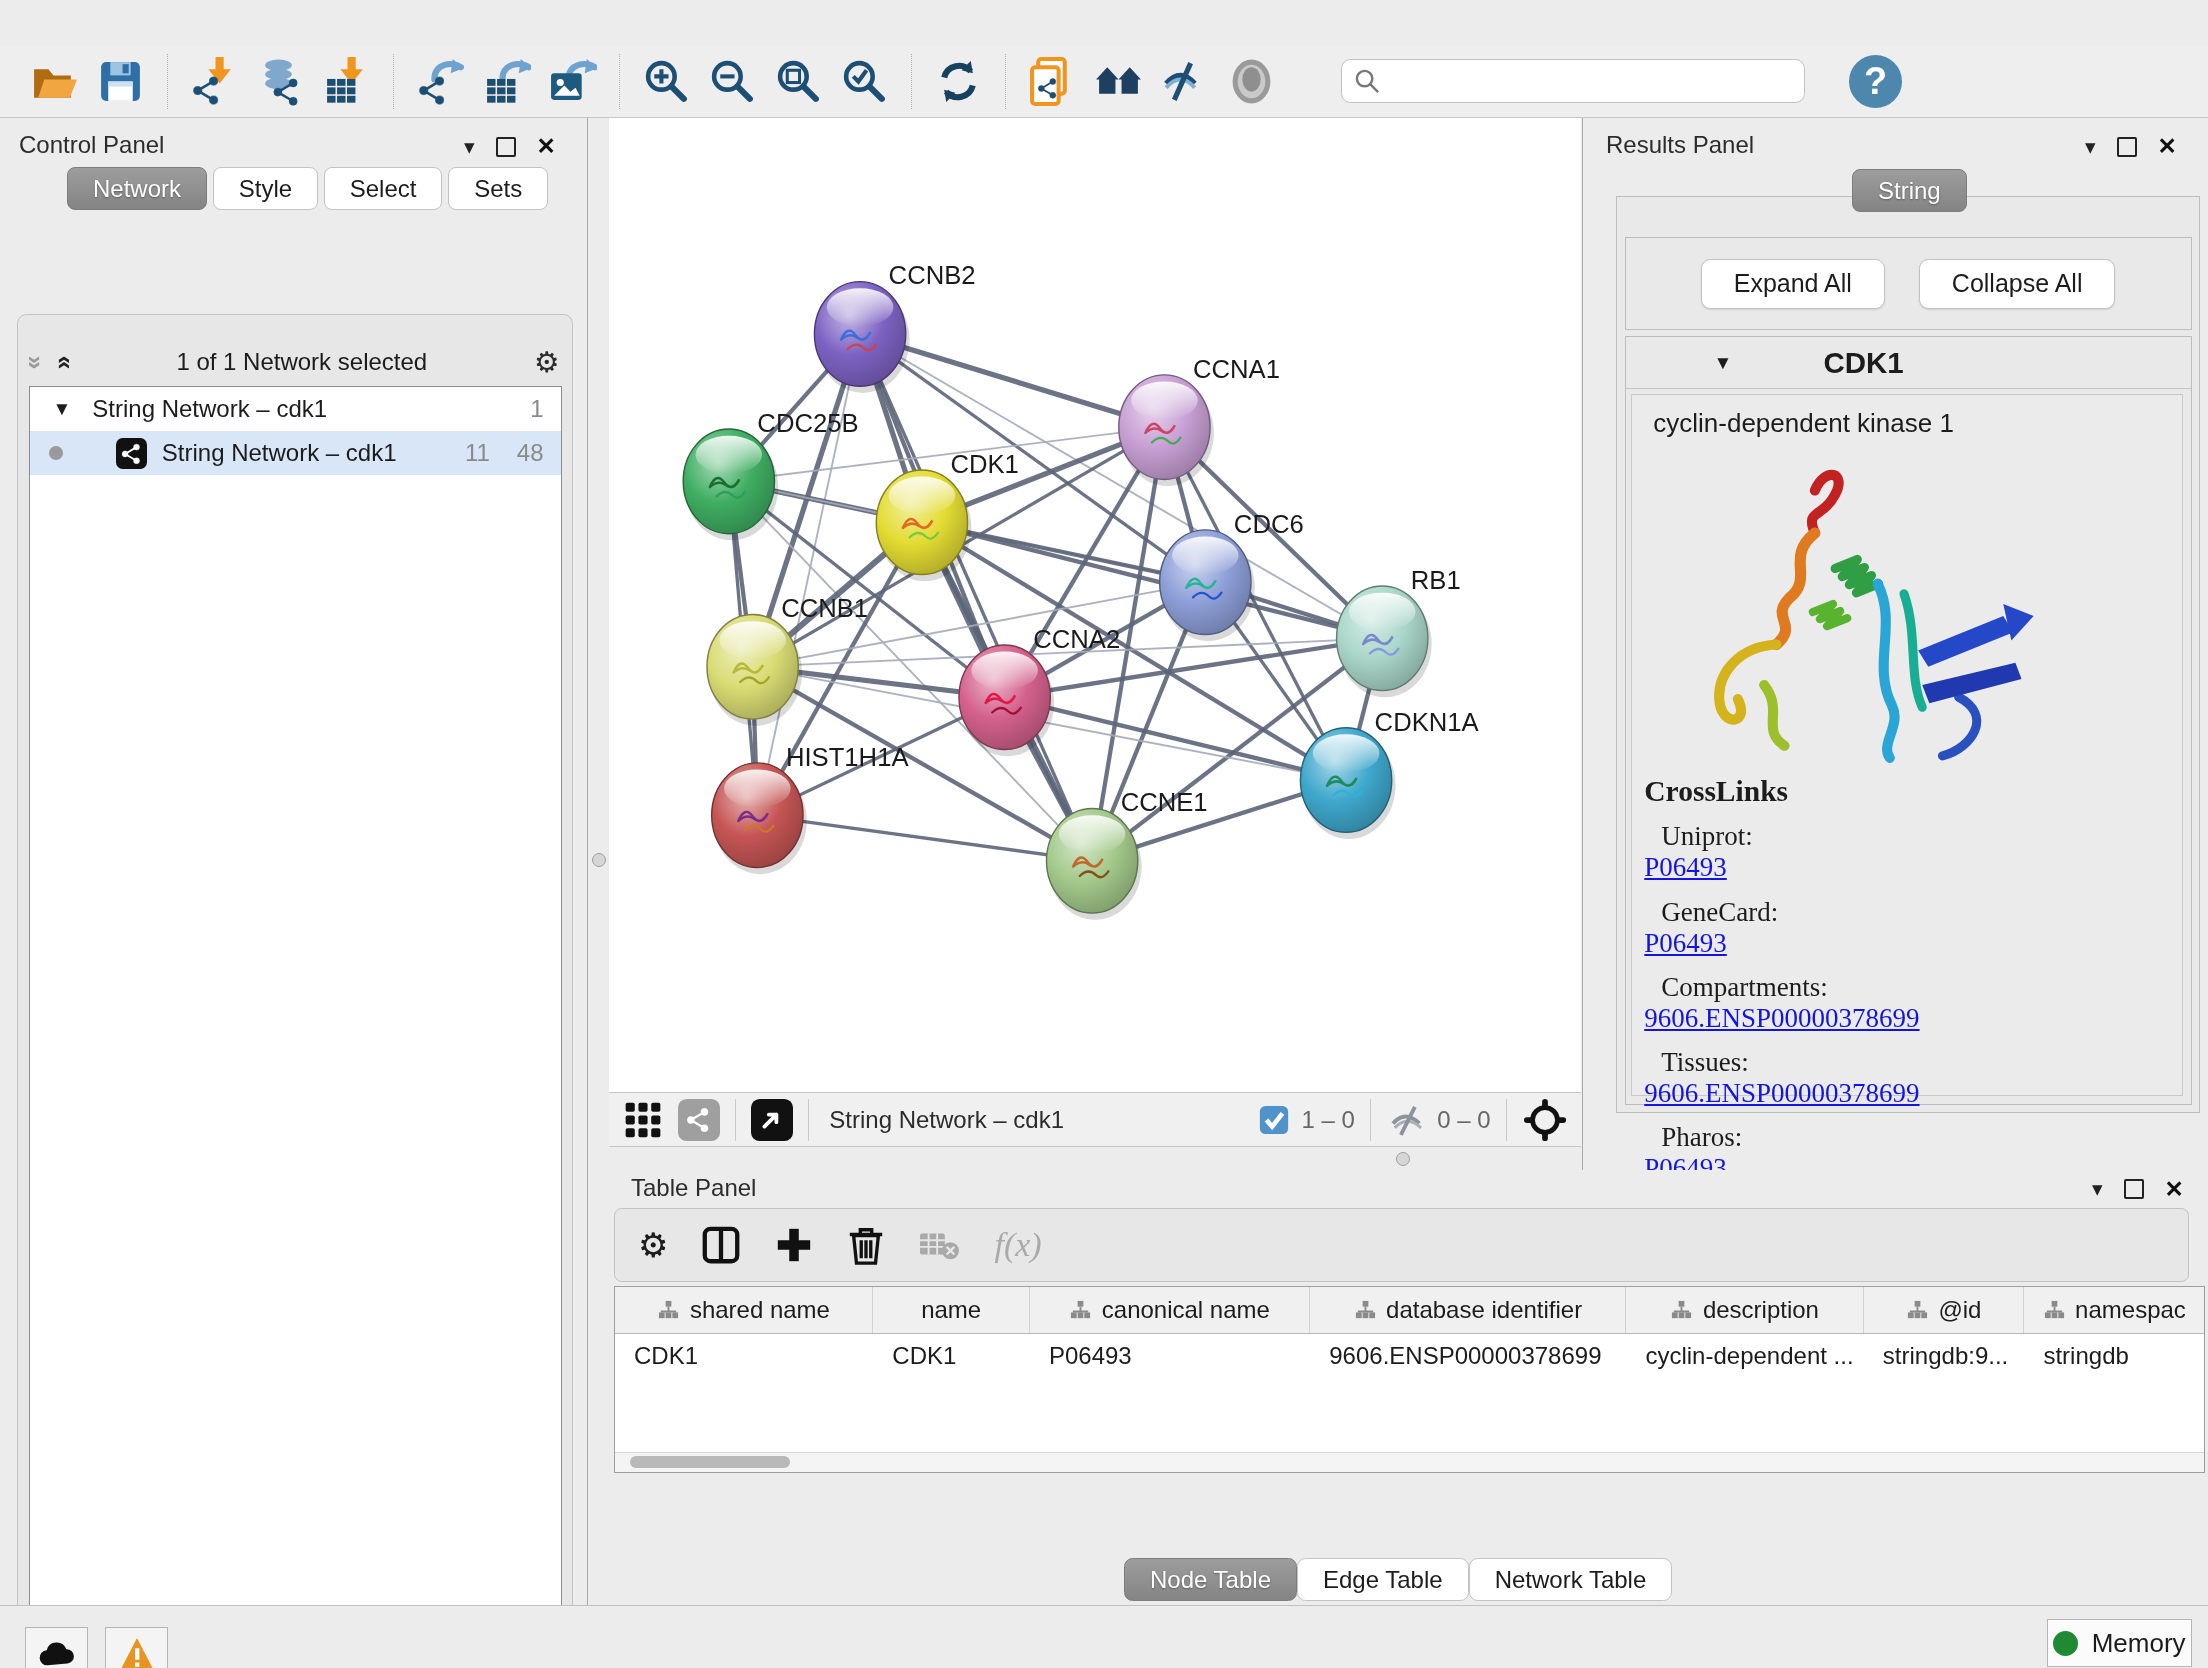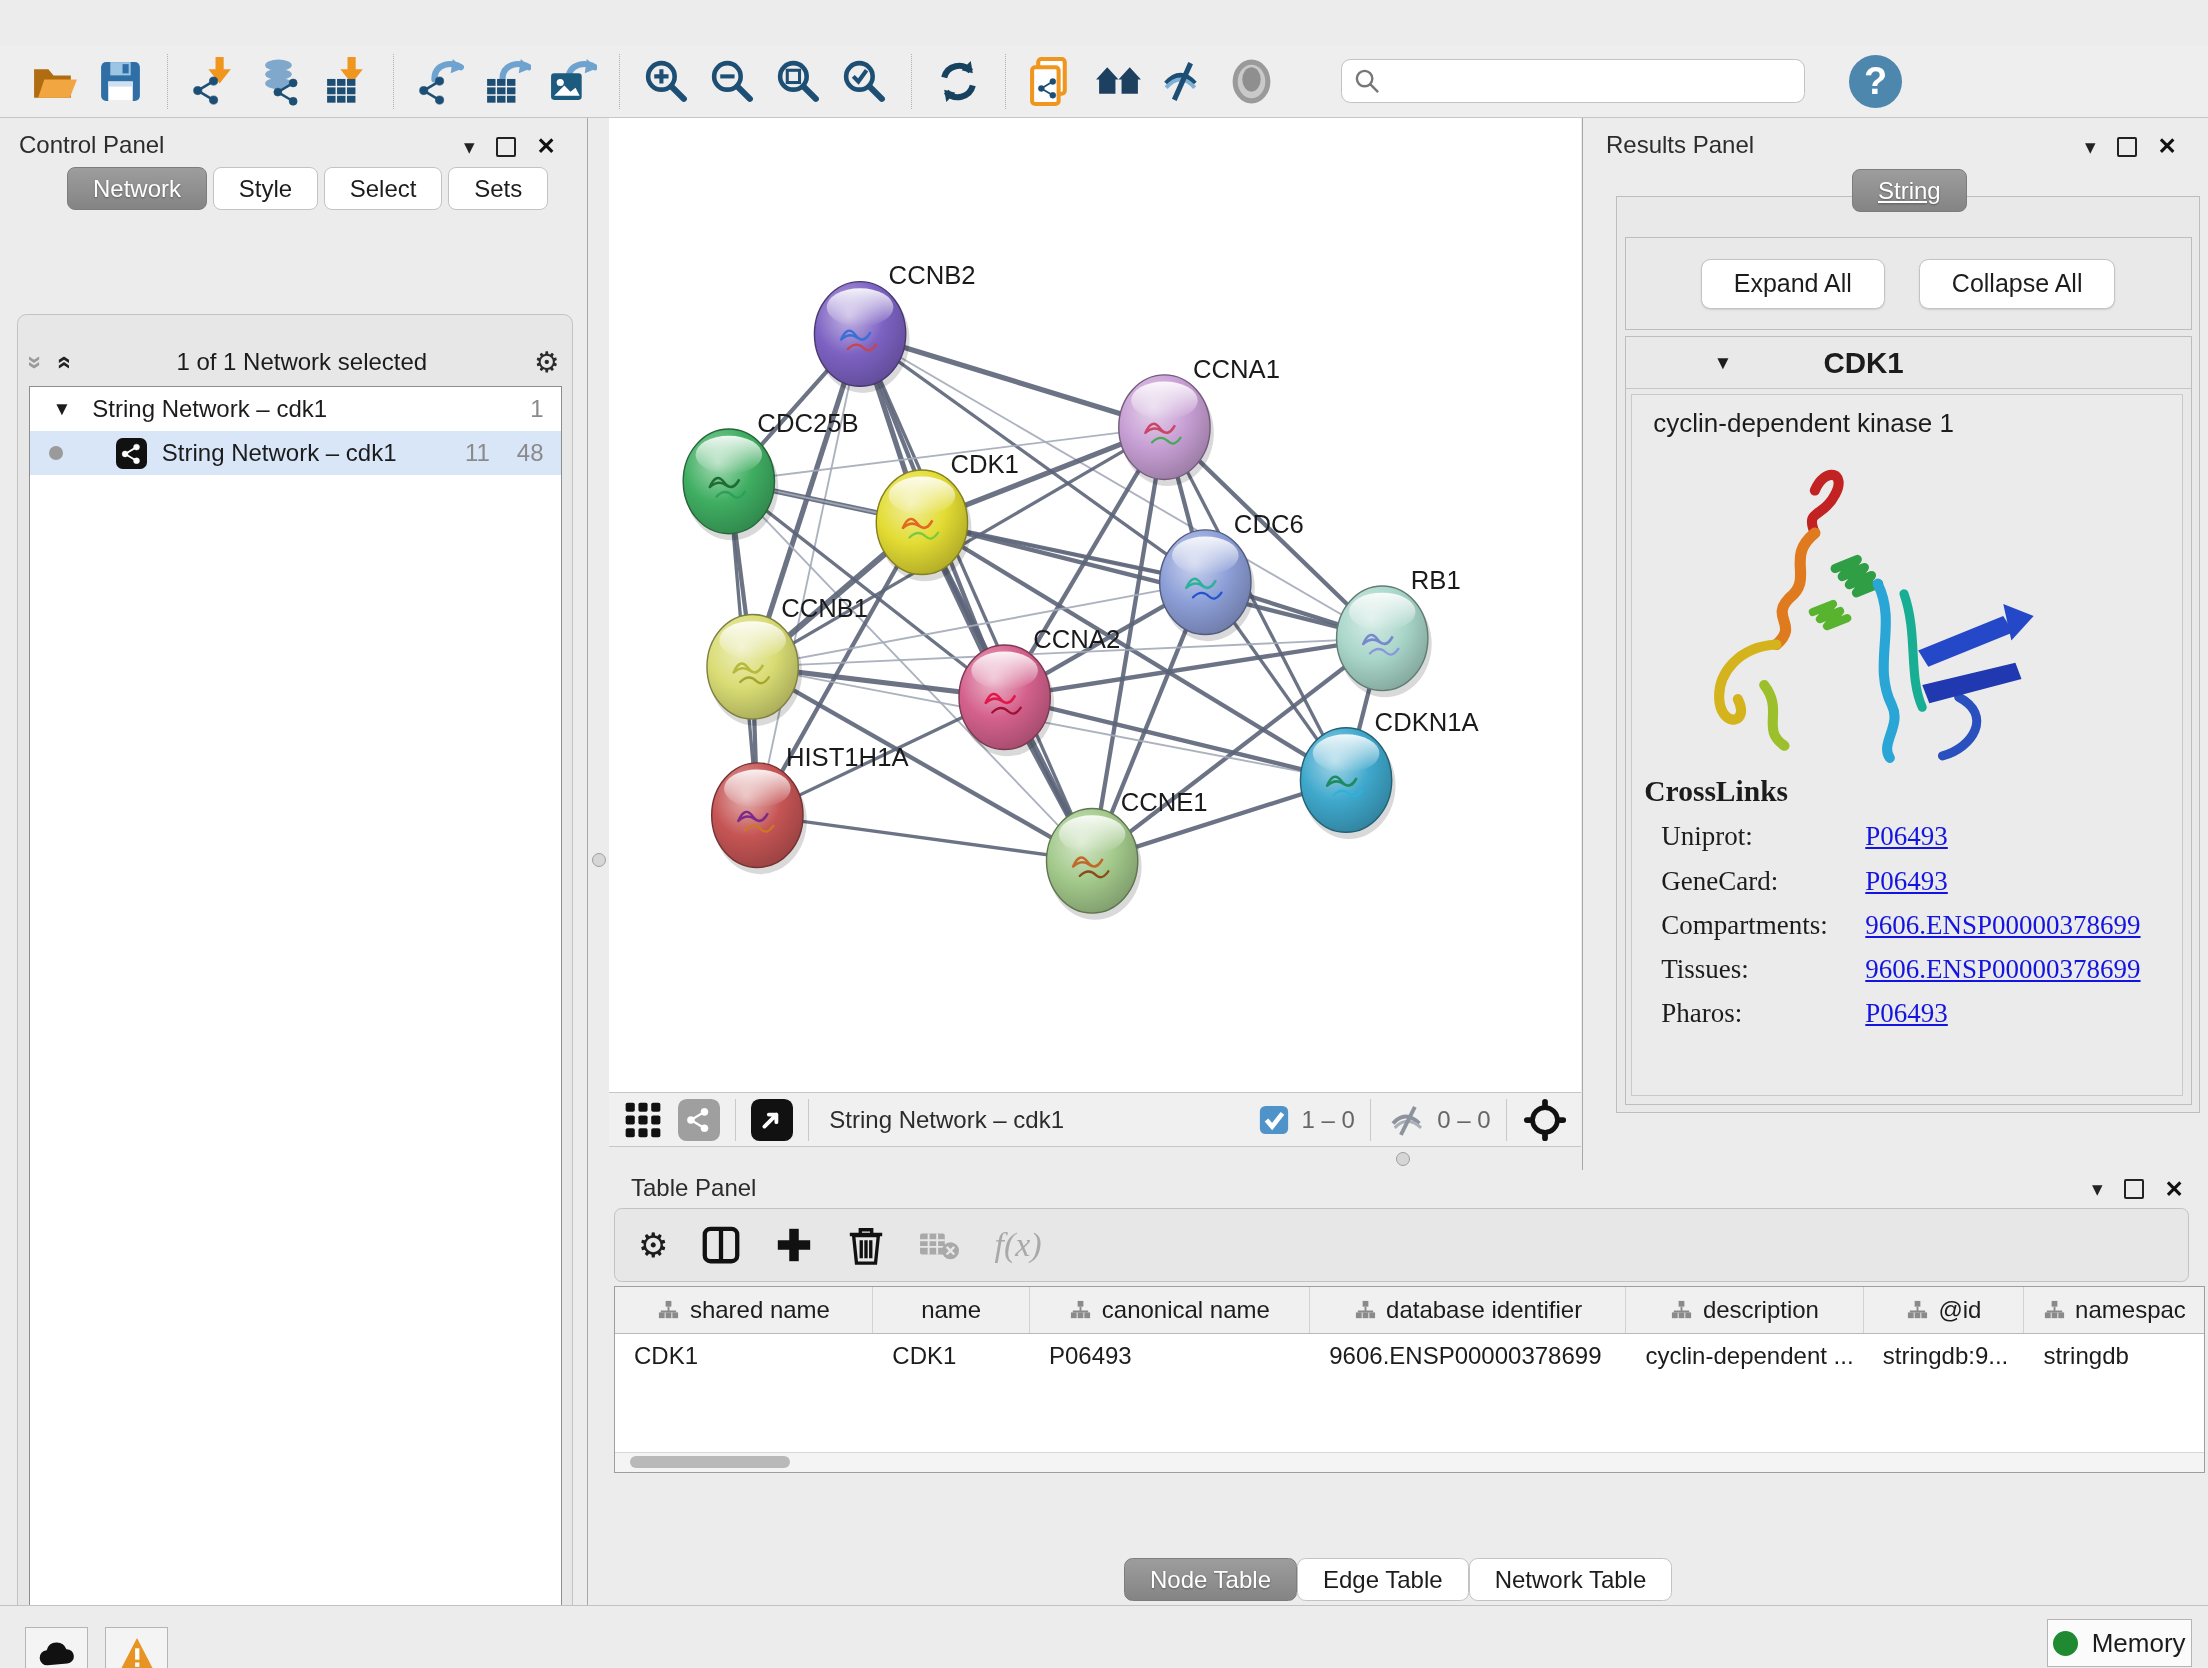--- a/index.html
+++ b/index.html
@@ -55,35 +55,35 @@
     border-top:1px solid #c6c6c6;border-bottom:1px solid #c6c6c6;
     display:flex;align-items:center;padding:0 13.3px;box-sizing:border-box;font-size:24px;color:#666;}
   .nt-sep{width:0;height:42px;border-left:1px solid #c9c9c9;margin:0 15px;}
   #net-title{color:#2c2c2c;margin-left:5.7px;}
   .gutter-handle{width:12.4px;height:12.4px;border-radius:50%;background:#d6d6d6;border:1px solid #9f9f9f;}
   
   #results-panel{left:1582px;top:118px;width:627px;height:1052px;background:#ececec;
     border-left:1px solid #a8a8a8;box-sizing:border-box;}
   #rp-box{position:absolute;left:33px;top:78px;width:582px;height:915px;
     background:#e9e9e9;border:1px solid #bdbdbd;}
-  #rp-string-tab{position:absolute;left:269px;top:51px;text-decoration:underline;}
+  #rp-string-tab{position:absolute;left:269px;top:51px;}
   #rp-buttons{position:absolute;left:7.6px;top:40px;width:565px;height:91px;
     border:1px solid #bdbdbd;display:flex;align-items:center;justify-content:center;gap:34px;}
   .rp-btn{background:#fff;border:1px solid #c3c3c3;border-radius:9.5px;
     font-size:25px;padding:9.5px 32px;box-shadow:0 1px 1.9px rgba(0,0,0,.12);}
   #rp-section{position:absolute;left:7.6px;top:139px;width:565px;height:767px;border:1px solid #bdbdbd;}
   #rp-gene-row{position:absolute;left:0;top:0;width:100%;height:51px;
     display:flex;align-items:center;border-bottom:1px solid #c6c6c6;}
   #rp-gene{font-size:29.5px;font-weight:bold;}
   #rp-content{position:absolute;left:5.7px;top:57px;width:552px;height:702px;
     background:#ebebeb;border:1px solid #c9c9c9;box-sizing:border-box;}
   #rp-desc{position:absolute;left:21px;top:13.3px;font-size:26px;}
   #crosslinks{position:absolute;left:12px;top:380px;font-family:"Liberation Serif",serif;}
   #crosslinks-title{font-size:29.5px;font-weight:bold;}
-  .cl-row{display:flex;margin-top:13.3px;font-size:27px;}
+  .cl-row{display:flex;margin-top:13.3px;font-size:27px;flex-direction:column;}
   .cl-label{width:204px;padding-left:17px;}
   .cl-value a,.cl-value{color:#1414e0;text-decoration:underline;}
   
   #table-panel{left:589px;top:1170px;width:1620px;height:436px;background:#ececec;}
   #tp-toolbar{position:absolute;left:25px;top:38px;width:1575px;height:74px;
     background:#e7e7e7;border:1px solid #c2c2c2;border-radius:7.6px;
     display:flex;align-items:center;gap:32px;padding-left:23px;box-sizing:border-box;}
   #tp-table{position:absolute;left:25px;top:116px;width:1591px;height:187px;
     background:#fff;border:1px solid #9e9e9e;box-sizing:border-box;overflow:hidden;}
   #tp-header{display:flex;height:46px;background:#f0f0f0;border-bottom:1px solid #b9b9b9;}

